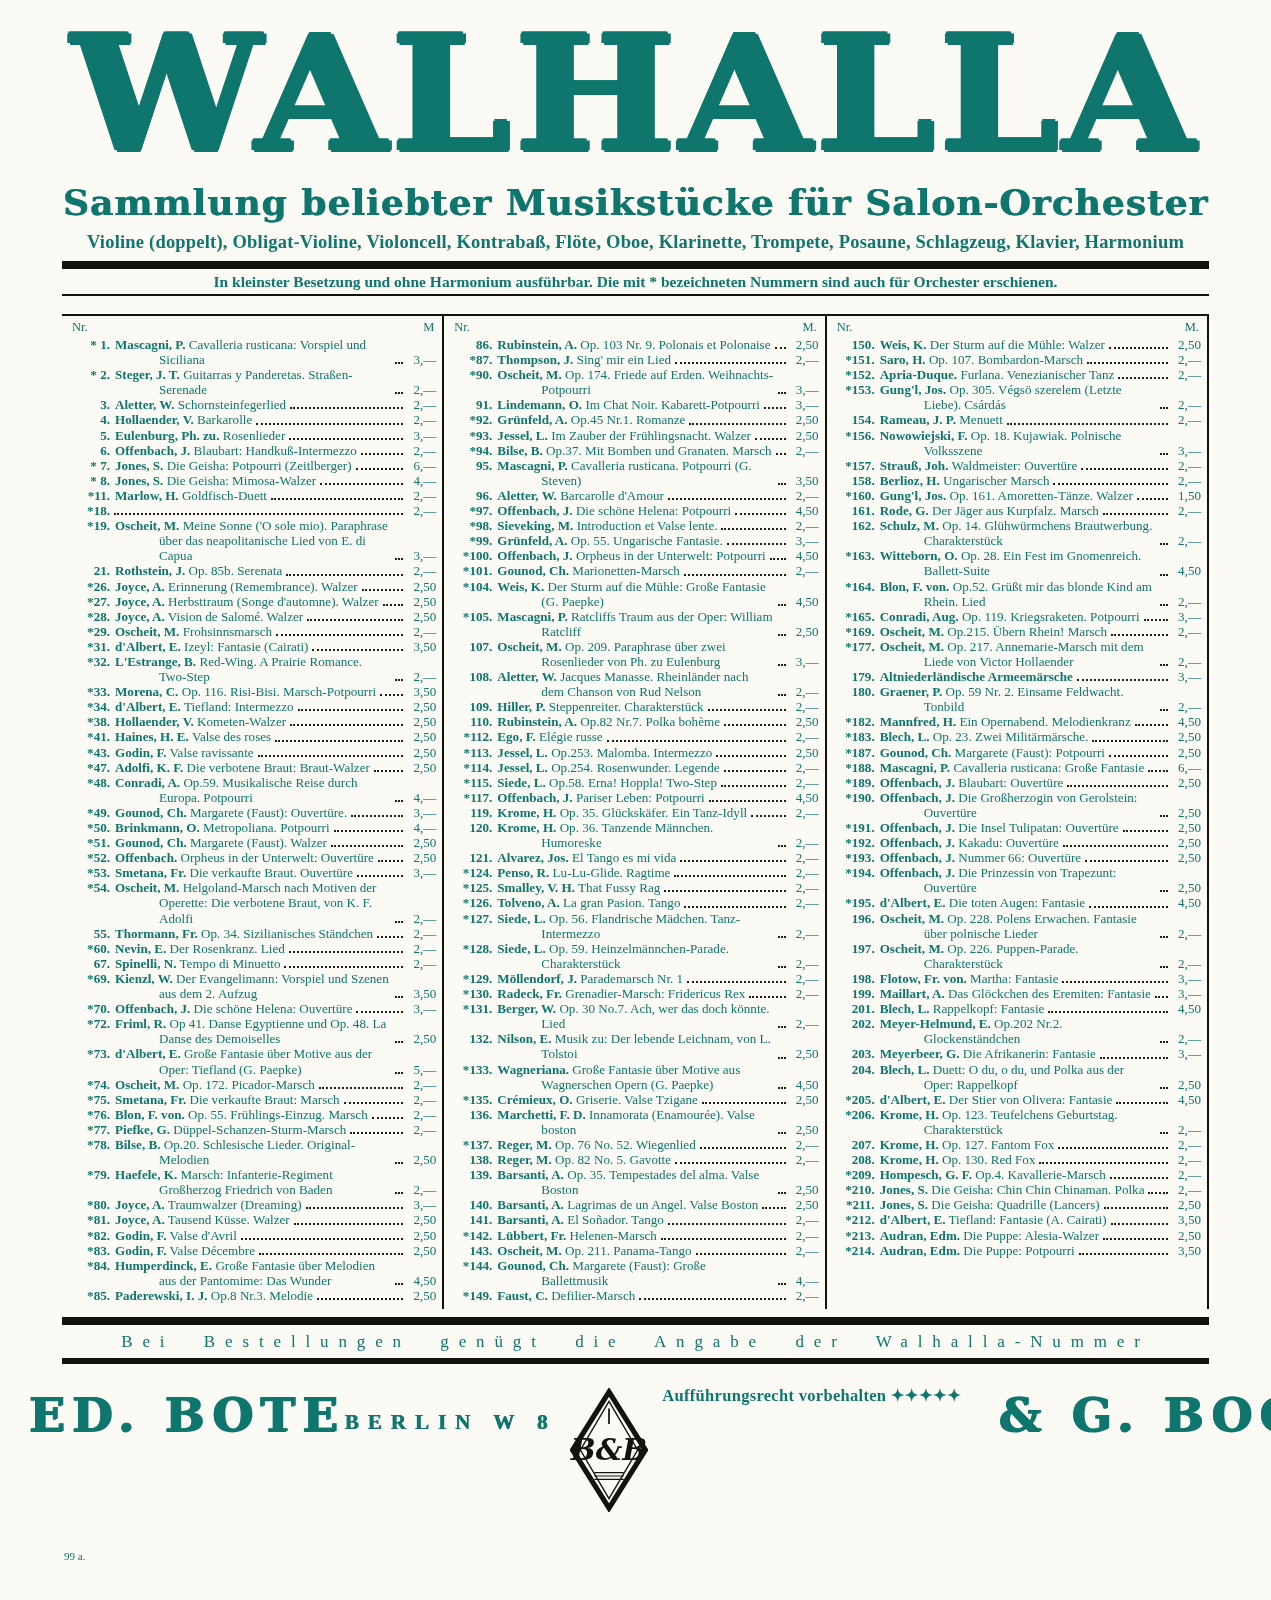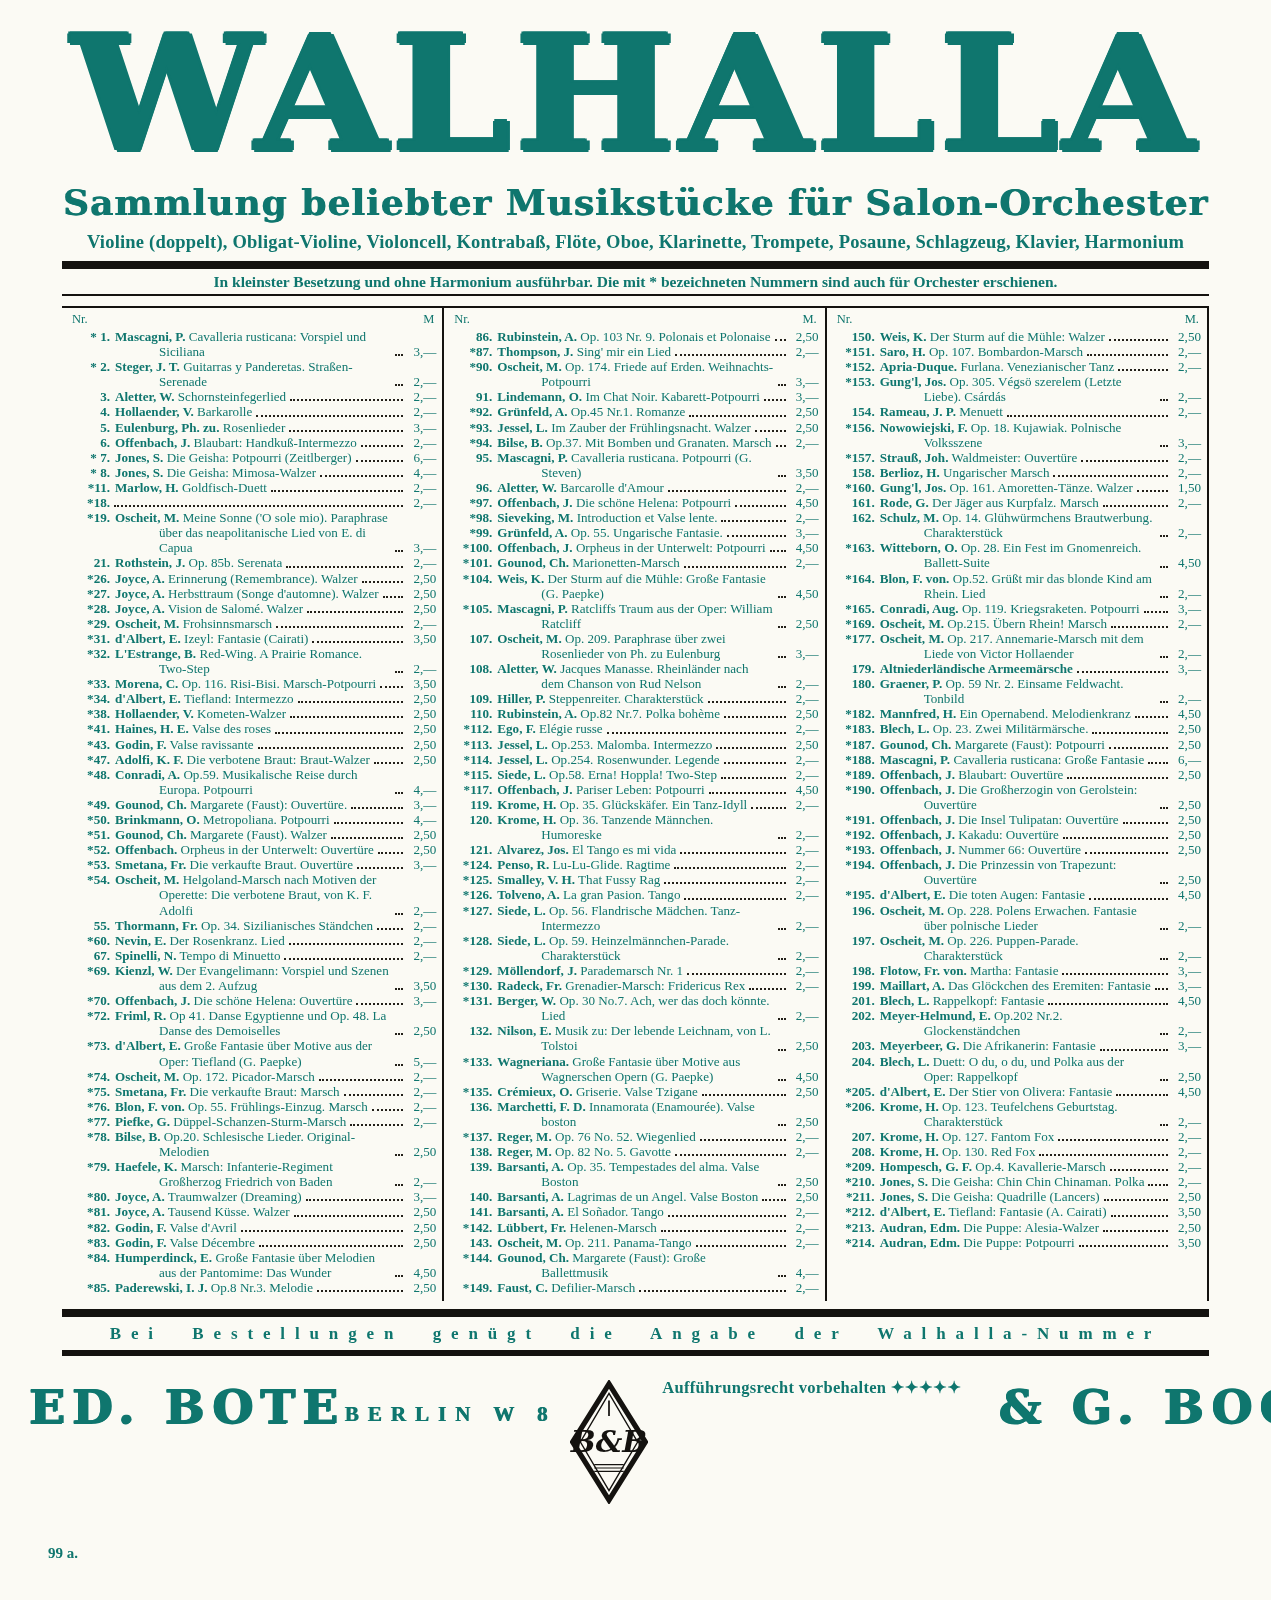--- a/index.html
+++ b/index.html
@@ -49,21 +49,21 @@
   .rule-thin{height:2px;background:#14120f;}
   .notice{
     text-align:center;
     font-weight:bold;
     font-size:15.5px;
     padding:4px 0 3px 0;
   }
   
   .catalog{
     display:flex;
-    margin-top:10px;
+    margin-top:18px;
     border-top:2px solid #14120f;
   }
   .col{
     flex:1 1 0;
     padding:3px 6px 6px 6px;
     min-width:0;
   }
   .col+.col{border-left:2px solid #14120f;}
   .col:last-child{border-right:2px solid #14120f;}
   .col-head{
@@ -102,21 +102,21 @@
     flex:0 0 auto;
     align-self:flex-end;
     white-space:nowrap;
     text-align:right;
     min-width:30px;
   }
   
   .strap-wrap{margin-top:5px;}
   .strap{
     text-align:center;
-    font-weight:bold;
+    font-weight:normal;
     font-size:17px;
     letter-spacing:.58em;
     word-spacing:.9em;
     padding:7px 0 6px 0;
     white-space:nowrap;
   }
   .rule-heavy2{height:6px;background:#14120f;}
   
   .imprint{
     margin-top:22px;
@@ -156,23 +156,23 @@
   .imp-founded{
     font-weight:bold;
     font-size:21px;
     letter-spacing:2px;
     text-shadow:.7px 0 currentColor;
     white-space:nowrap;
   }
   .logo{flex:0 0 auto;margin-top:2px;}
   .page-mark{
     position:absolute;
-    left:48px;bottom:38px;
-    font-size:15px;
-    font-weight:bold;
+    left:64px;bottom:38px;
+    font-size:11px;
+    font-weight:normal;
   }
 </style>
 </head>
 <body>
 
 <div class="page">
 
   <div class="masthead">
     <div class="title">WALHALLA</div>
     <div class="subtitle">Sammlung beliebter Musikstücke für Salon-Orchester</div>

